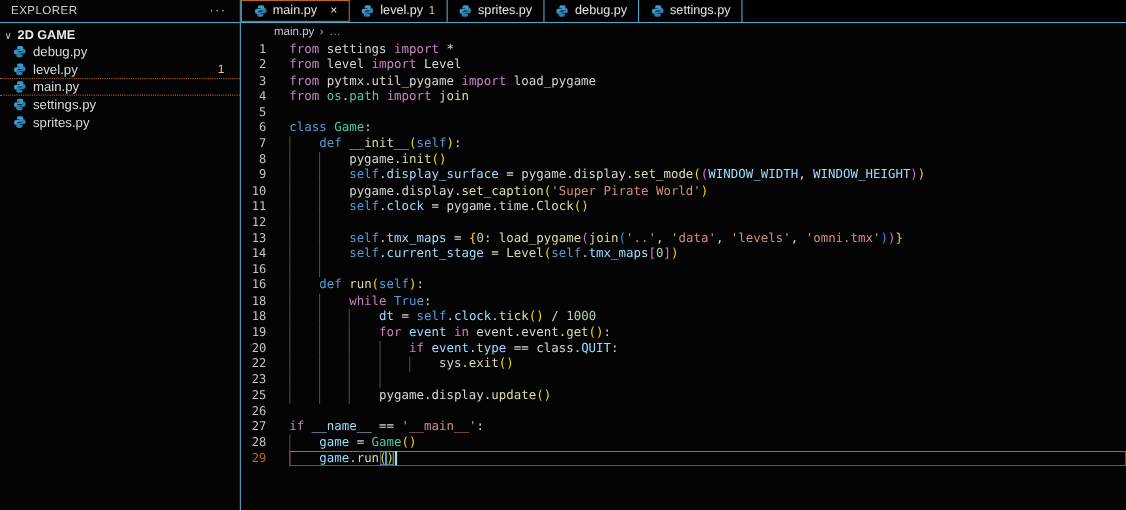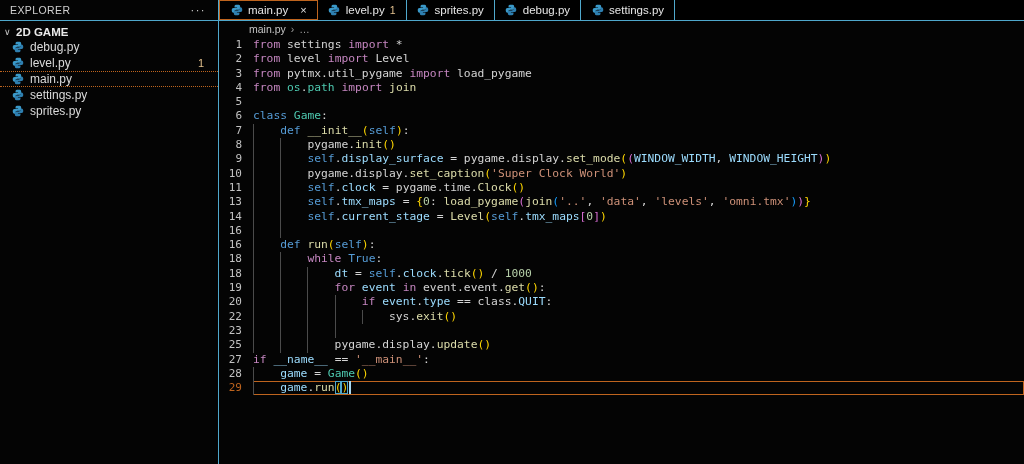--- a/index.html
+++ b/index.html
@@ -44,21 +44,21 @@
     padding-left:14px;font-size:10.5px;color:#9f9f9f;}
   .crumbs .picon{width:11px;height:11px;margin-right:0;}
   .crumb-file{color:#c6c6c6;}
   
   .codewrap{flex:1;overflow:hidden;padding-top:2px;
     font-family:"DejaVu Sans Mono",monospace;font-size:11.3px;line-height:14.3px;}
   .cl{display:flex;height:14.3px;}
   .ln{width:23px;min-width:23px;text-align:right;color:#c2c2c2;margin-right:11px;
     font-size:11px;font-family:"DejaVu Sans Mono",monospace;}
   .cl.cur .ln{color:var(--active);}
-  .cd{flex:1;white-space:pre;}
+  .cd{flex:1;white-space:pre;margin-left:10px;}
   .cl.cur .cd{box-shadow:inset 0 0 0 1px var(--active);}
   .ind{display:inline-block;width:4ch;height:14.3px;vertical-align:top;
     border-left:1px solid #4b4b4b;box-sizing:border-box;}
   .tok-kw{color:var(--syn-kw);} .tok-blue{color:var(--syn-blue);} .tok-fn{color:var(--syn-fn);}
   .tok-var{color:var(--syn-var);} .tok-type{color:var(--syn-type);} .tok-str{color:var(--syn-str);}
   .tok-num{color:var(--syn-num);} .tok-pl{color:var(--syn-pl);}
   .tok-b1{color:var(--syn-b1);} .tok-b2{color:var(--syn-b2);} .tok-b3{color:var(--syn-b3);}
   .bm{color:var(--syn-b1);box-shadow:inset 0 0 0 1px var(--border);}
   .caret{display:inline-block;width:2px;height:13px;background:#a9d9f2;vertical-align:top;margin-left:1px;}
 </style>
@@ -216,27 +216,31 @@
         <div class="cl">
           <span class="ln">8</span>
           <span class="cd"><span class="ind"></span><span class="ind"></span><span class="tok-pl">pygame.</span><span class="tok-fn">init</span><span class="tok-b1">()</span></span>
         </div>
         <div class="cl">
           <span class="ln">9</span>
           <span class="cd"><span class="ind"></span><span class="ind"></span><span class="tok-blue">self</span><span class="tok-pl">.</span><span class="tok-var">display_surface</span><span class="tok-pl"> = pygame.display.</span><span class="tok-fn">set_mode</span><span class="tok-b1">(</span><span class="tok-b2">(</span><span class="tok-var">WINDOW_WIDTH</span><span class="tok-pl">, </span><span class="tok-var">WINDOW_HEIGHT</span><span class="tok-b2">)</span><span class="tok-b1">)</span></span>
         </div>
         <div class="cl">
           <span class="ln">10</span>
-          <span class="cd"><span class="ind"></span><span class="ind"></span><span class="tok-pl">pygame.display.</span><span class="tok-fn">set_caption</span><span class="tok-b1">(</span><span class="tok-str">'Super Clock World'</span><span class="tok-b1">)</span></span>
+          <span class="cd"><span class="ind"></span><span class="ind"></span><span class="tok-pl">pygame.display.</span><span class="tok-fn">set_caption</span><span class="tok-b1">(</span><span class="tok-str">'Super Pirate World'</span><span class="tok-b1">)</span></span>
         </div>
         <div class="cl">
           <span class="ln">11</span>
           <span class="cd"><span class="ind"></span><span class="ind"></span><span class="tok-blue">self</span><span class="tok-pl">.</span><span class="tok-var">clock</span><span class="tok-pl"> = pygame.time.</span><span class="tok-fn">Clock</span><span class="tok-b1">()</span></span>
         </div>
         <div class="cl">
+          <span class="ln">12</span>
+          <span class="cd"><span class="ind"></span><span class="ind"></span></span>
+        </div>
+        <div class="cl">
           <span class="ln">13</span>
           <span class="cd"><span class="ind"></span><span class="ind"></span><span class="tok-blue">self</span><span class="tok-pl">.</span><span class="tok-var">tmx_maps</span><span class="tok-pl"> = </span><span class="tok-b1">{</span><span class="tok-num">0</span><span class="tok-pl">: </span><span class="tok-fn">load_pygame</span><span class="tok-b2">(</span><span class="tok-fn">join</span><span class="tok-b3">(</span><span class="tok-str">'..'</span><span class="tok-pl">, </span><span class="tok-str">'data'</span><span class="tok-pl">, </span><span class="tok-str">'levels'</span><span class="tok-pl">, </span><span class="tok-str">'omni.tmx'</span><span class="tok-b3">)</span><span class="tok-b2">)</span><span class="tok-b1">}</span></span>
         </div>
         <div class="cl">
           <span class="ln">14</span>
           <span class="cd"><span class="ind"></span><span class="ind"></span><span class="tok-blue">self</span><span class="tok-pl">.</span><span class="tok-var">current_stage</span><span class="tok-pl"> = </span><span class="tok-fn">Level</span><span class="tok-b1">(</span><span class="tok-blue">self</span><span class="tok-pl">.</span><span class="tok-var">tmx_maps</span><span class="tok-b2">[</span><span class="tok-num">0</span><span class="tok-b2">]</span><span class="tok-b1">)</span></span>
         </div>
         <div class="cl">
           <span class="ln">16</span>
           <span class="cd"><span class="ind"></span><span class="ind"></span></span>
@@ -265,20 +269,24 @@
           <span class="ln">22</span>
           <span class="cd"><span class="ind"></span><span class="ind"></span><span class="ind"></span><span class="ind"></span><span class="ind"></span><span class="tok-pl">sys.</span><span class="tok-fn">exit</span><span class="tok-b1">()</span></span>
         </div>
         <div class="cl">
           <span class="ln">23</span>
           <span class="cd"><span class="ind"></span><span class="ind"></span><span class="ind"></span><span class="ind"></span></span>
         </div>
         <div class="cl">
           <span class="ln">25</span>
           <span class="cd"><span class="ind"></span><span class="ind"></span><span class="ind"></span><span class="tok-pl">pygame.display.</span><span class="tok-fn">update</span><span class="tok-b1">()</span></span>
+        </div>
+        <div class="cl">
+          <span class="ln">26</span>
+          <span class="cd"></span>
         </div>
         <div class="cl">
           <span class="ln">27</span>
           <span class="cd"><span class="tok-kw">if</span><span class="tok-pl"> </span><span class="tok-var">__name__</span><span class="tok-pl"> == </span><span class="tok-str">'__main__'</span><span class="tok-pl">:</span></span>
         </div>
         <div class="cl">
           <span class="ln">28</span>
           <span class="cd"><span class="ind"></span><span class="tok-var">game</span><span class="tok-pl"> = </span><span class="tok-type">Game</span><span class="tok-b1">()</span></span>
         </div>
         <div class="cl cur">

